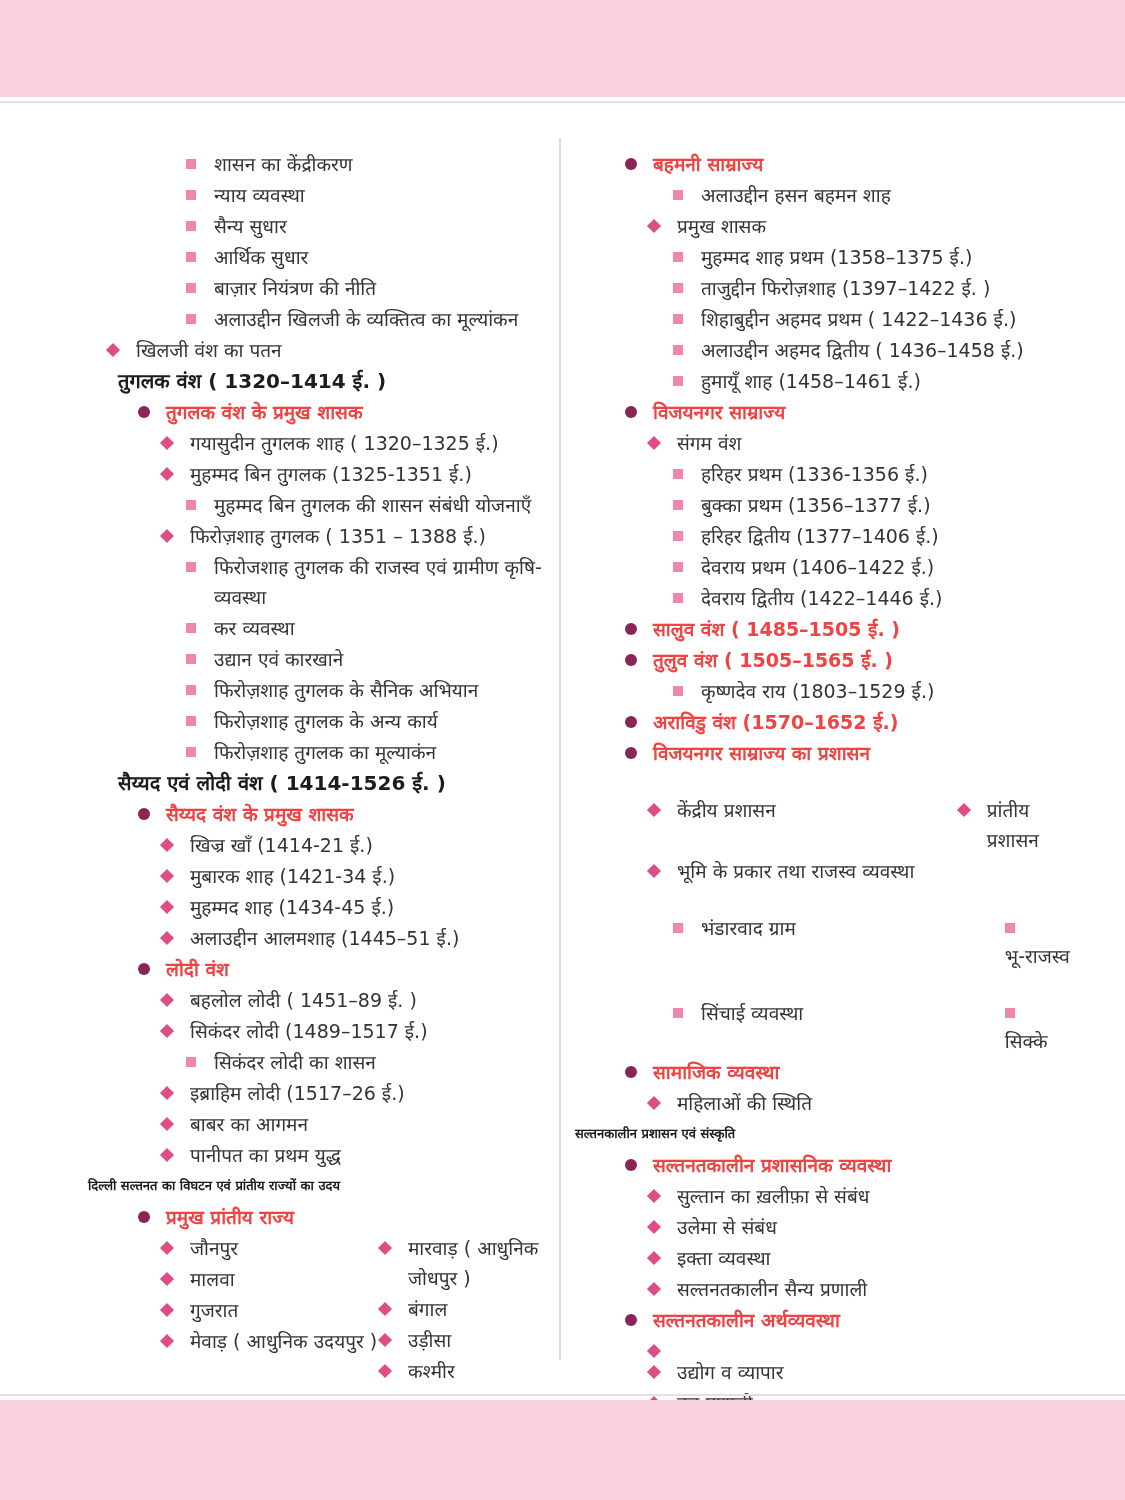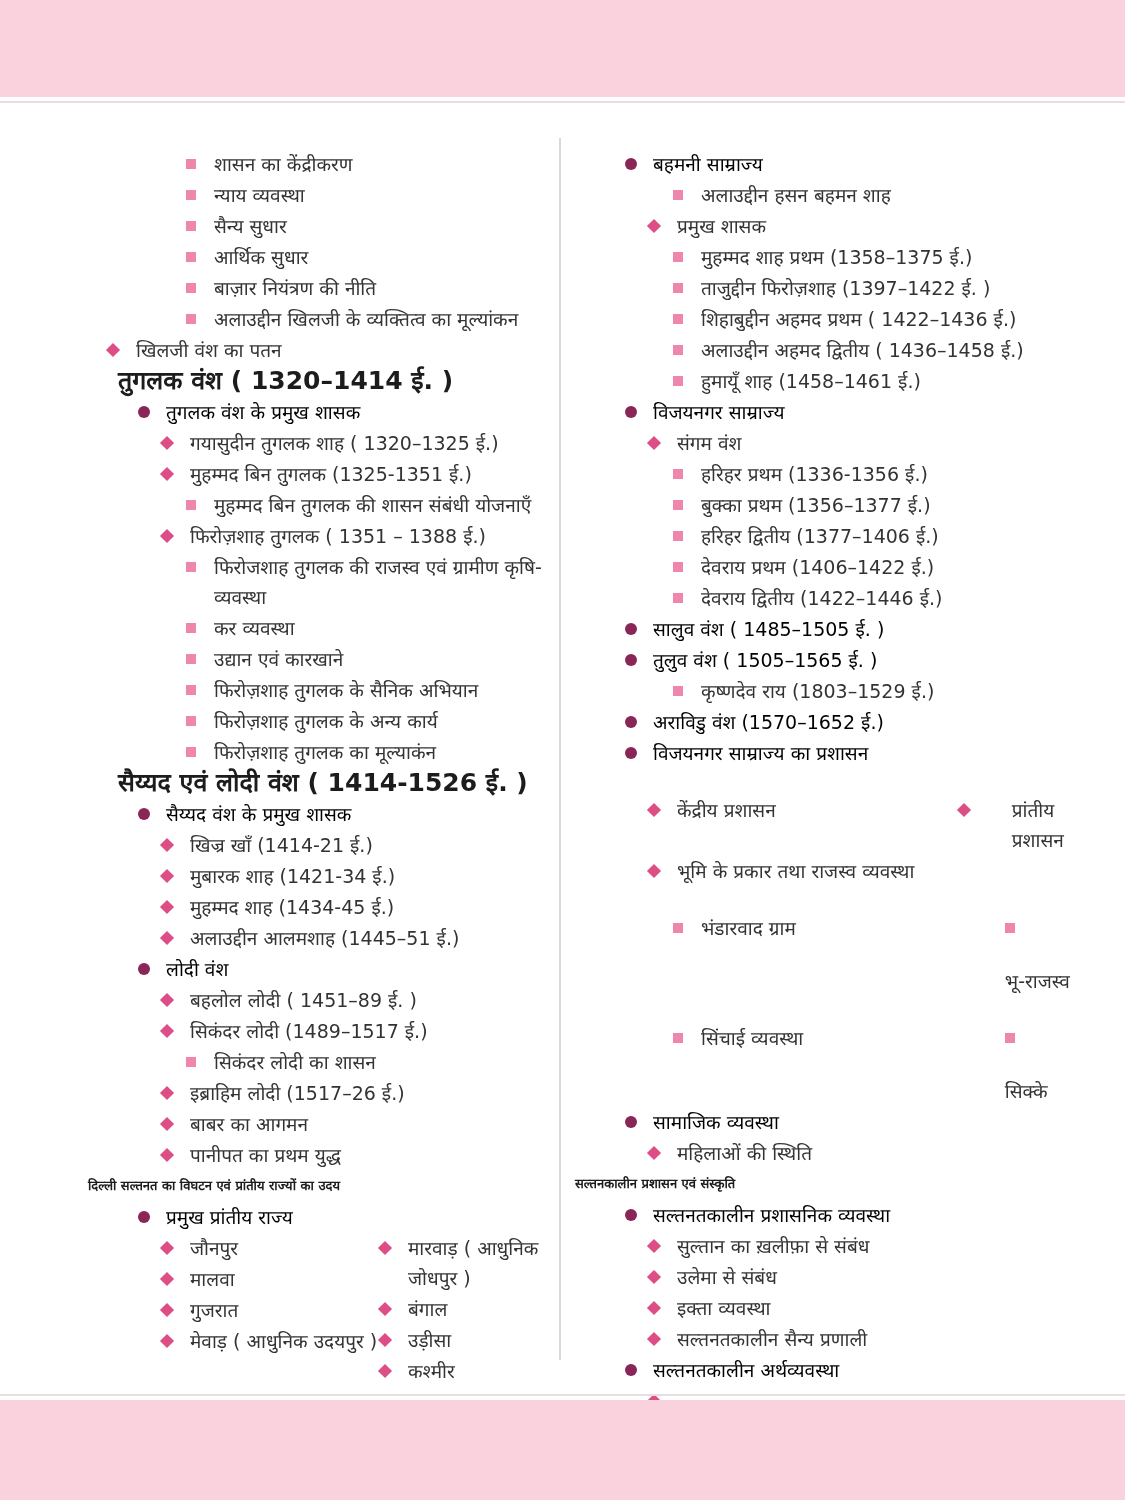--- a/index.html
+++ b/index.html
@@ -13,35 +13,35 @@
   .hairline{position:absolute;left:0;width:1125px;height:2px;background:#e6dee1;}
   .hairline.top{top:101px;}
   .hairline.bottom{top:1394px;}
   .divider{position:absolute;top:138px;left:559px;width:2px;height:1222px;background:#dcd7d9;}
   .col{position:absolute;top:149px;}
   .col-left{left:88px;width:462px;}
   .col-right{left:575px;width:510px;}
   .row{display:flex;align-items:flex-start;line-height:30px;margin-bottom:1px;
        font-size:19px;color:#333;}
   .row.k-h0{padding-left:0;font-weight:bold;color:#1c1c1c;font-size:13px;}
-  .row.k-h1{padding-left:30px;font-weight:bold;color:#1c1c1c;font-size:25px;}
+  .row.k-h1{padding-left:30px;font-weight:bold;color:#1c1c1c;font-size:20px;}
   .row.k-d1{padding-left:20px;}
-  .row.k-dot{padding-left:50px;font-weight:normal;color:#000000;justify-content:space-between;}
+  .row.k-dot{padding-left:50px;font-weight:bold;color:#ef4444;justify-content:space-between;}
   .row.k-dia{padding-left:74px;}
   .row.k-sq{padding-left:98px;}
   .blt{flex:0 0 28px;display:flex;align-items:flex-start;}
   .blt i{display:block;}
   .b-dot i{width:12px;height:12px;border-radius:50%;background:#8a2557;margin-top:9px;}
   .b-dia i{width:10px;height:10px;background:#dc4e85;transform:rotate(45deg);margin-top:10px;}
   .b-sq i{width:10px;height:10px;background:#ef86ad;margin-top:10px;}
   .txt{flex:1;}
   .cells{display:flex;}
   .cells .cell{display:flex;align-items:flex-start;margin-top:26px;}
   .cells .cell1{flex:0 0 58%;}
-  .cells .cell2{flex:1;gap:25px;}
+  .cells .cell2{flex:1;}
   .cell2.k-dia{padding-left:14px;}
   .cell2.k-sq{padding-left:36px;flex-direction:column;}
   .cell1.k-dia{padding-left:74px;}
   .cell1.k-sq{padding-left:98px;}
   .group{display:flex;padding-left:74px;}
   .group .gcol1{flex:0 0 218px;}
   .group .gcol2{flex:1;}
   .group .row{padding-left:0;}
 </style>
 </head>

